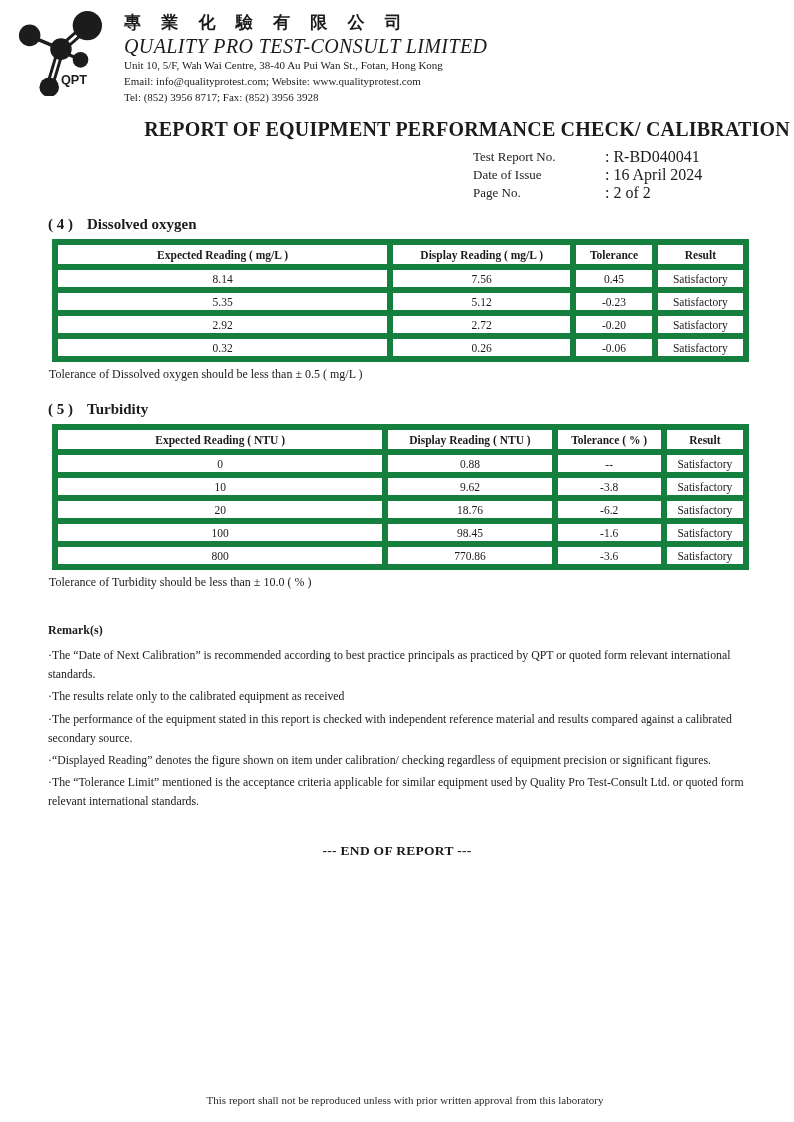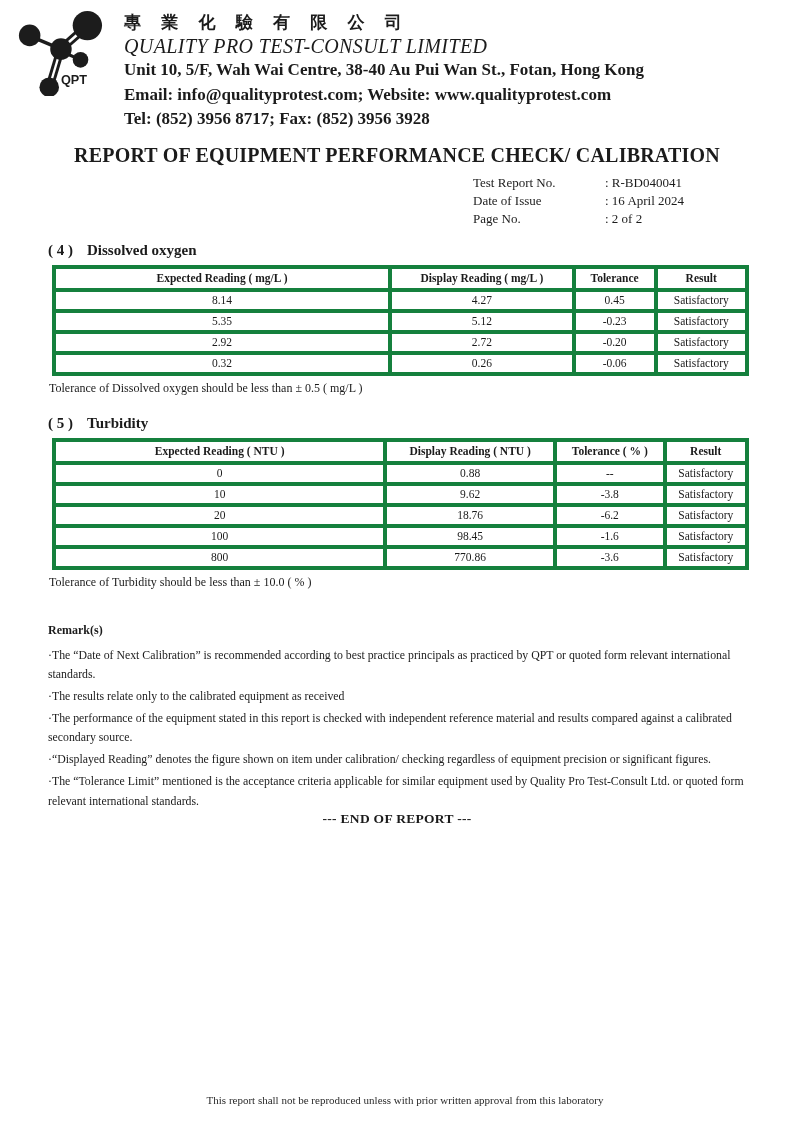--- a/index.html
+++ b/index.html
@@ -8,46 +8,46 @@
     background:#ffffff;color:#1b1b1b;
     font-family:"Liberation Serif","DejaVu Serif",serif;
     overflow:hidden;
   }
   
   .hdr{display:flex;align-items:flex-start;padding:8px 0 0 10px;}
   .logo{width:98px;height:88px;flex:0 0 auto;}
   .hdr-text{margin-left:16px;padding-top:5px;}
   .cn{font-size:17px;font-weight:600;letter-spacing:8px;line-height:1.2;}
   .en{font-size:20px;letter-spacing:0.4px;line-height:1.15;margin-top:2px;font-style:italic;}
-  .addr{font-size:17px;font-weight:bold;line-height:1.42;}
+  .addr{font-size:11px;font-weight:normal;line-height:1.42;}
   .addr:first-of-type{margin-top:3px;}
   
-  .title{text-align:center;font-size:20px;font-weight:bold;margin:13px 4px 0 4px;letter-spacing:0.2px;}
+  .title{text-align:right;font-size:20px;font-weight:bold;margin:13px 4px 0 4px;letter-spacing:0.2px;}
   .info{margin:7px 0 0 473px;}
   .info-row{display:flex;line-height:18px;}
   .info-label{width:132px;font-weight:normal;font-size:13px;}
-  .info-value{font-size:13px;}
+  .info-value{font-size:16px;}
   
   .section{margin-left:48px;margin-right:40px;}
   .sec-4{margin-top:14px;}
   .sec-5{margin-top:19px;}
   .sec-head{font-size:15px;font-weight:bold;}
   .sec-head .sec-num{margin-right:14px;}
   table{border-collapse:collapse;table-layout:fixed;width:697px;margin:6px 0 0 4px;
         border:1.5px solid #262626;}
-  th,td{border:4px solid #15803d;text-align:center;font-size:11.5px;padding:2.5px 2px;
+  th,td{border:6px solid #15803d;text-align:center;font-size:11.5px;padding:2.5px 2px;
         overflow:hidden;white-space:nowrap;}
   th{font-weight:bold;padding:3.5px 2px;}
   .note{font-size:12px;margin:5px 0 0 1px;}
   
   .remarks{margin:33px 20px 0 48px;}
   .remark-head{font-size:12px;font-weight:bold;margin-bottom:8px;}
   .remark-item{font-size:11.8px;line-height:1.62;margin-top:3px;}
   
-  .end{ text-align:center;font-size:13.5px;font-weight:bold;letter-spacing:0.3px;}
+  .end{ text-align:center;font-size:13.5px;font-weight:bold;margin-top:32px;letter-spacing:0.3px;}
   .footer{position:absolute;left:16px;right:0;bottom:16px;text-align:center;font-size:11px;color:#2a2a2a;}
 </style>
 </head>
 <body>
 
 <div class="page">
 
   <header class="hdr">
     <div class="logo">
       <svg viewBox="0 0 100 90" width="98" height="88" xmlns="http://www.w3.org/2000/svg">
@@ -110,21 +110,21 @@
           <tr>
             <th>Expected Reading ( mg/L )</th>
             <th>Display Reading ( mg/L )</th>
             <th>Tolerance</th>
             <th>Result</th>
           </tr>
         </thead>
       <tbody>
           <tr>
             <td>8.14</td>
-            <td>4.27</td>
+            <td>7.56</td>
             <td>0.45</td>
             <td>Satisfactory</td>
           </tr>
           <tr>
             <td>5.35</td>
             <td>5.12</td>
             <td>-0.23</td>
             <td>Satisfactory</td>
           </tr>
           <tr>

